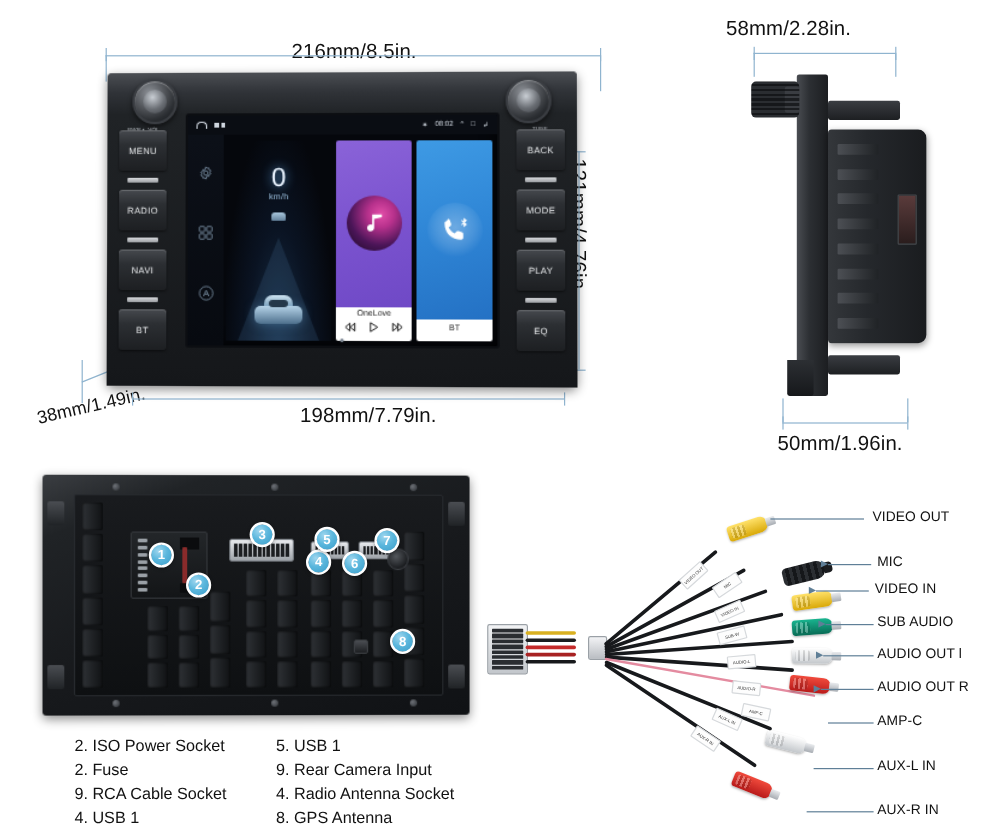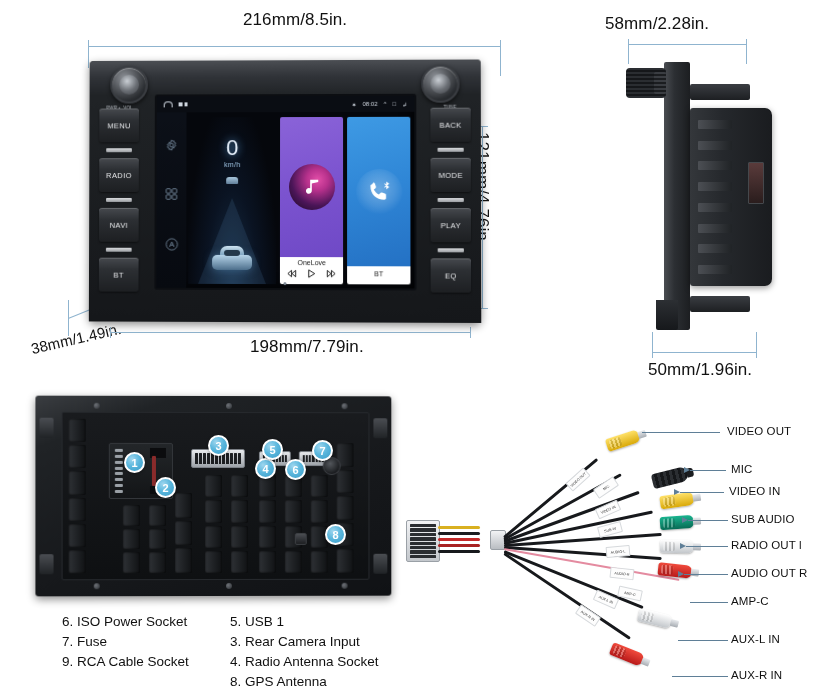--- a/index.html
+++ b/index.html
@@ -283,21 +283,21 @@
     border-top: 3.5px solid transparent; border-bottom: 3.5px solid transparent;
     border-right: 6px solid #5f7f97;
   }
   .hlabel { position:absolute; font-size: 11.5px; color:#111; white-space:nowrap; letter-spacing:.1px; }
 </style>
 </head>
 <body>
 
 <div class="stage">
 
-  <div class="dim-label" style="left:243px; top:10px;">216mm/8.5in.</div>
+  <div class="dim-label" style="left:243px; top:33px;">216mm/8.5in.</div>
   <div class="dimline h" style="left:88px; top:46px; width:412px;"></div>
   <div class="tick v" style="left:88px; top:40px;"></div>
   <div class="tick v" style="left:500px; top:40px;"></div>
   <div class="dimline v" style="left:88px; top:46px; height:22px;"></div>
   <div class="dimline v" style="left:500px; top:46px; height:30px;"></div>
 
   <div class="dim-label vert" style="left:492px; top:132px; transform: rotate(90deg);">121mm/4.76in.</div>
   <div class="dimline v" style="left:482px; top:126px; height:182px;"></div>
   <div class="tick h" style="left:477px; top:126px;"></div>
   <div class="tick h" style="left:477px; top:308px;"></div>
@@ -615,27 +615,28 @@
   <div class="badge" style="left:155px; top:477px;">2</div>
   <div class="badge" style="left:208px; top:435px;">3</div>
   <div class="badge" style="left:255px; top:458px;">4</div>
   <div class="badge" style="left:262px; top:439px;">5</div>
   <div class="badge" style="left:285px; top:459px;">6</div>
   <div class="badge" style="left:312px; top:440px;">7</div>
   <div class="badge" style="left:325px; top:524px;">8</div>
 
   <div class="legend">
     <div class="col c1">
-      <div>6. ISO Power Socket</div>
-      <div>7. Fuse</div>
+      <div>2. ISO Power Socket</div>
+      <div>2. Fuse</div>
       <div>9. RCA Cable Socket</div>
+      <div>4. USB 1</div>
     </div>
     <div class="col c2">
       <div>5. USB 1</div>
-      <div>3. Rear Camera Input</div>
+      <div>9. Rear Camera Input</div>
       <div>4. Radio Antenna Socket</div>
       <div>8. GPS Antenna</div>
     </div>
   </div>
 
   <div class="harness">
     <div class="iso-plug">
       <div class="rows">
           <i></i>
           <i></i>
@@ -710,21 +711,21 @@
   <div class="lead" style="left:680px; top:492px; width:44px;"></div>
   <div class="lead-arrow" style="left:674px; top:489px; transform: scaleX(-1);"></div>
   <div class="hlabel" style="left:729px; top:485px;">VIDEO IN</div>
 
   <div class="lead" style="left:688px; top:520px; width:40px;"></div>
   <div class="lead-arrow" style="left:682px; top:517px; transform: scaleX(-1);"></div>
   <div class="hlabel" style="left:731px; top:513px;">SUB AUDIO</div>
 
   <div class="lead" style="left:686px; top:546px; width:42px;"></div>
   <div class="lead-arrow" style="left:680px; top:543px; transform: scaleX(-1);"></div>
-  <div class="hlabel" style="left:731px; top:539px;">RADIO OUT l</div>
+  <div class="hlabel" style="left:731px; top:539px;">AUDIO OUT l</div>
 
   <div class="lead" style="left:684px; top:574px; width:44px;"></div>
   <div class="lead-arrow" style="left:678px; top:571px; transform: scaleX(-1);"></div>
   <div class="hlabel" style="left:731px; top:567px;">AUDIO OUT R</div>
 
   <div class="lead" style="left:690px; top:602px; width:38px;"></div>
   <div class="hlabel" style="left:731px; top:595px;">AMP-C</div>
 
   <div class="lead" style="left:678px; top:640px; width:50px;"></div>
   <div class="hlabel" style="left:731px; top:633px;">AUX-L IN</div>

